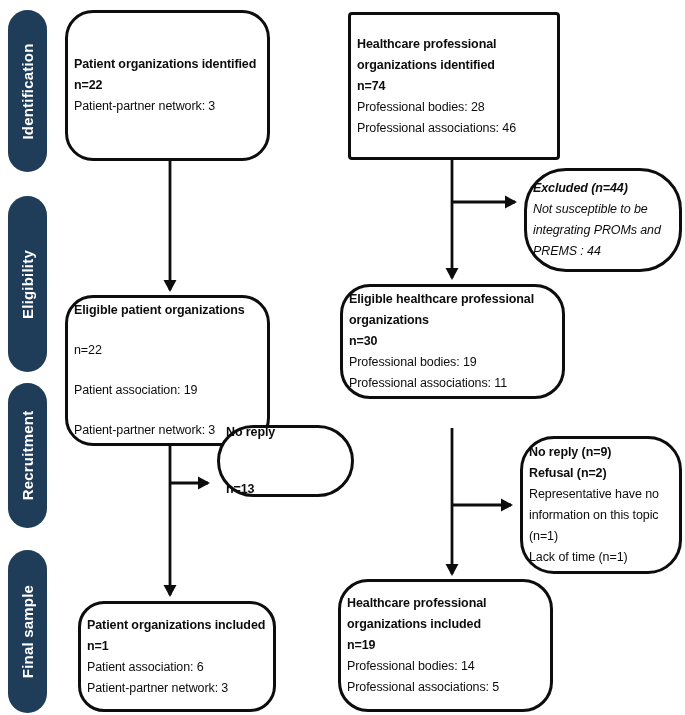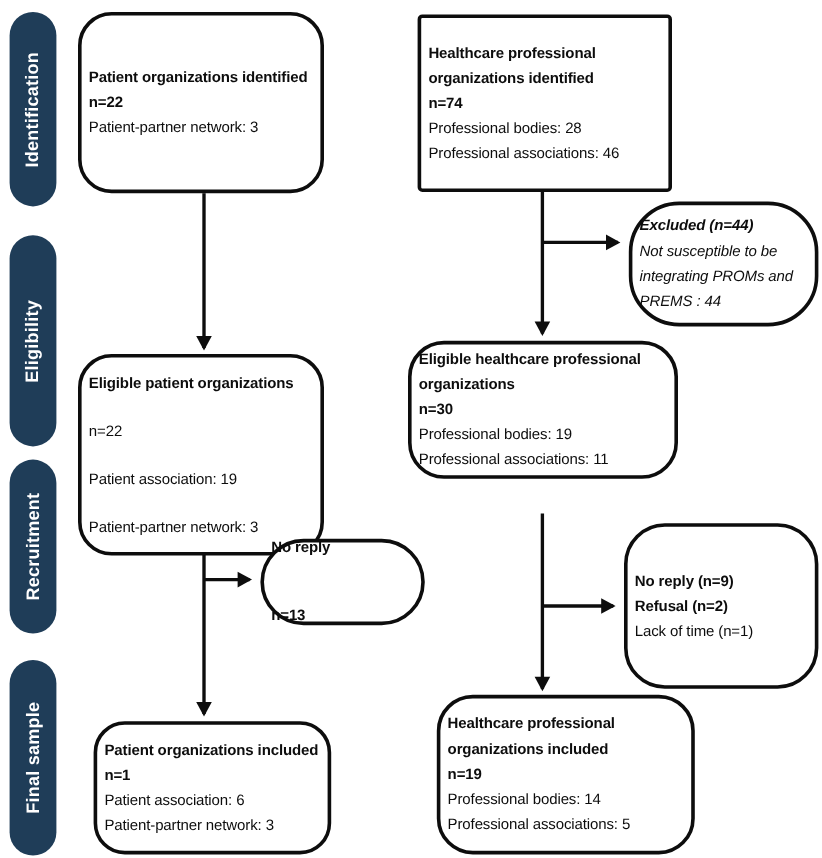--- a/index.html
+++ b/index.html
@@ -73,52 +73,53 @@
     <div class="ln b">n=74</div>
     <div class="ln">Professional bodies: 28</div>
     <div class="ln">Professional associations: 46</div>
   </div>
 
   <div class="box" style="left:524px; top:168px; width:158px; height:104px; border-radius:42px;font-style:italic;">
     <div class="ln b">Excluded (n=44)</div>
     <div class="ln">Not susceptible to be integrating PROMs and PREMS : 44</div>
   </div>
 
-  <div class="box" style="left:65px; top:295px; width:205px; height:168px;gap:19px;">
+  <div class="box" style="left:65px; top:295px; width:205px; height:151px;gap:19px;">
     <div class="ln b nowrap">Eligible patient organizations</div>
     <div class="ln">n=22</div>
     <div class="ln">Patient association: 19</div>
     <div class="ln">Patient-partner network: 3</div>
   </div>
 
   <div class="box" style="left:340px; top:284px; width:225px; height:115px; border-radius:30px;">
     <div class="ln b">Eligible healthcare professional organizations</div>
     <div class="ln b">n=30</div>
     <div class="ln">Professional bodies: 19</div>
     <div class="ln">Professional associations: 11</div>
   </div>
 
-  <div class="box" style="left:217px; top:449px; width:137px; height:72px; border-radius:36px;gap:36px;">
+  <div class="box" style="left:217px; top:425px; width:137px; height:72px; border-radius:36px;gap:36px;">
     <div class="ln b">No reply</div>
     <div class="ln b">n=13</div>
   </div>
 
   <div class="box" style="left:520px; top:436px; width:162px; height:138px; border-radius:34px;">
     <div class="ln b">No reply (n=9)</div>
     <div class="ln b">Refusal (n=2)</div>
+    <div class="ln">Representative have no information on this topic (n=1)</div>
     <div class="ln">Lack of time (n=1)</div>
   </div>
 
   <div class="box" style="left:78px; top:601px; width:198px; height:111px; border-radius:26px;">
     <div class="ln b nowrap">Patient organizations included</div>
     <div class="ln b">n=1</div>
     <div class="ln">Patient association: 6</div>
     <div class="ln">Patient-partner network: 3</div>
   </div>
 
-  <div class="box" style="left:364px; top:579px; width:215px; height:133px; border-radius:30px;">
+  <div class="box" style="left:338px; top:579px; width:215px; height:133px; border-radius:30px;">
     <div class="ln b">Healthcare professional organizations included</div>
     <div class="ln b">n=19</div>
     <div class="ln">Professional bodies: 14</div>
     <div class="ln">Professional associations: 5</div>
   </div>
 
 </div>
 
 </body></html>

